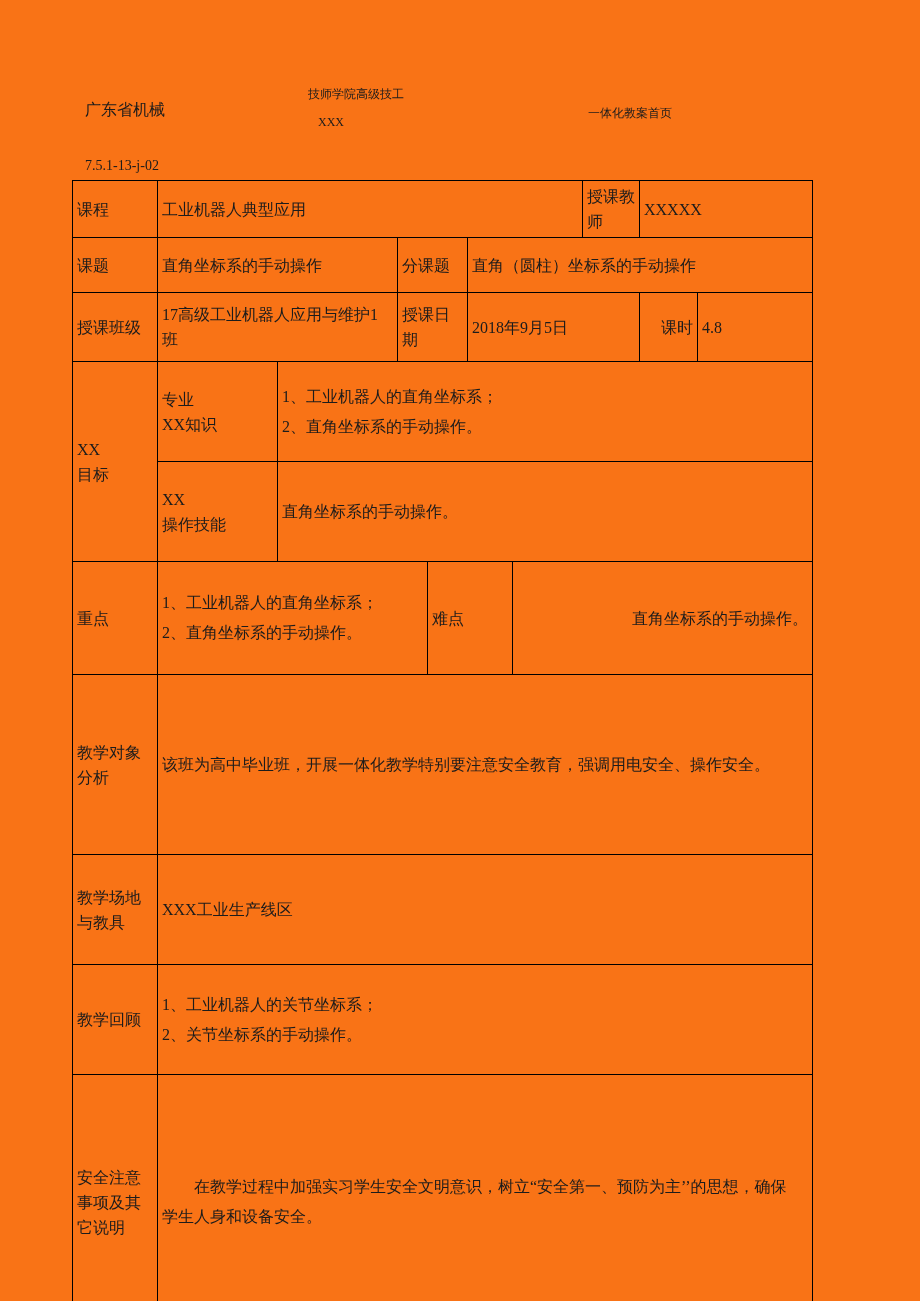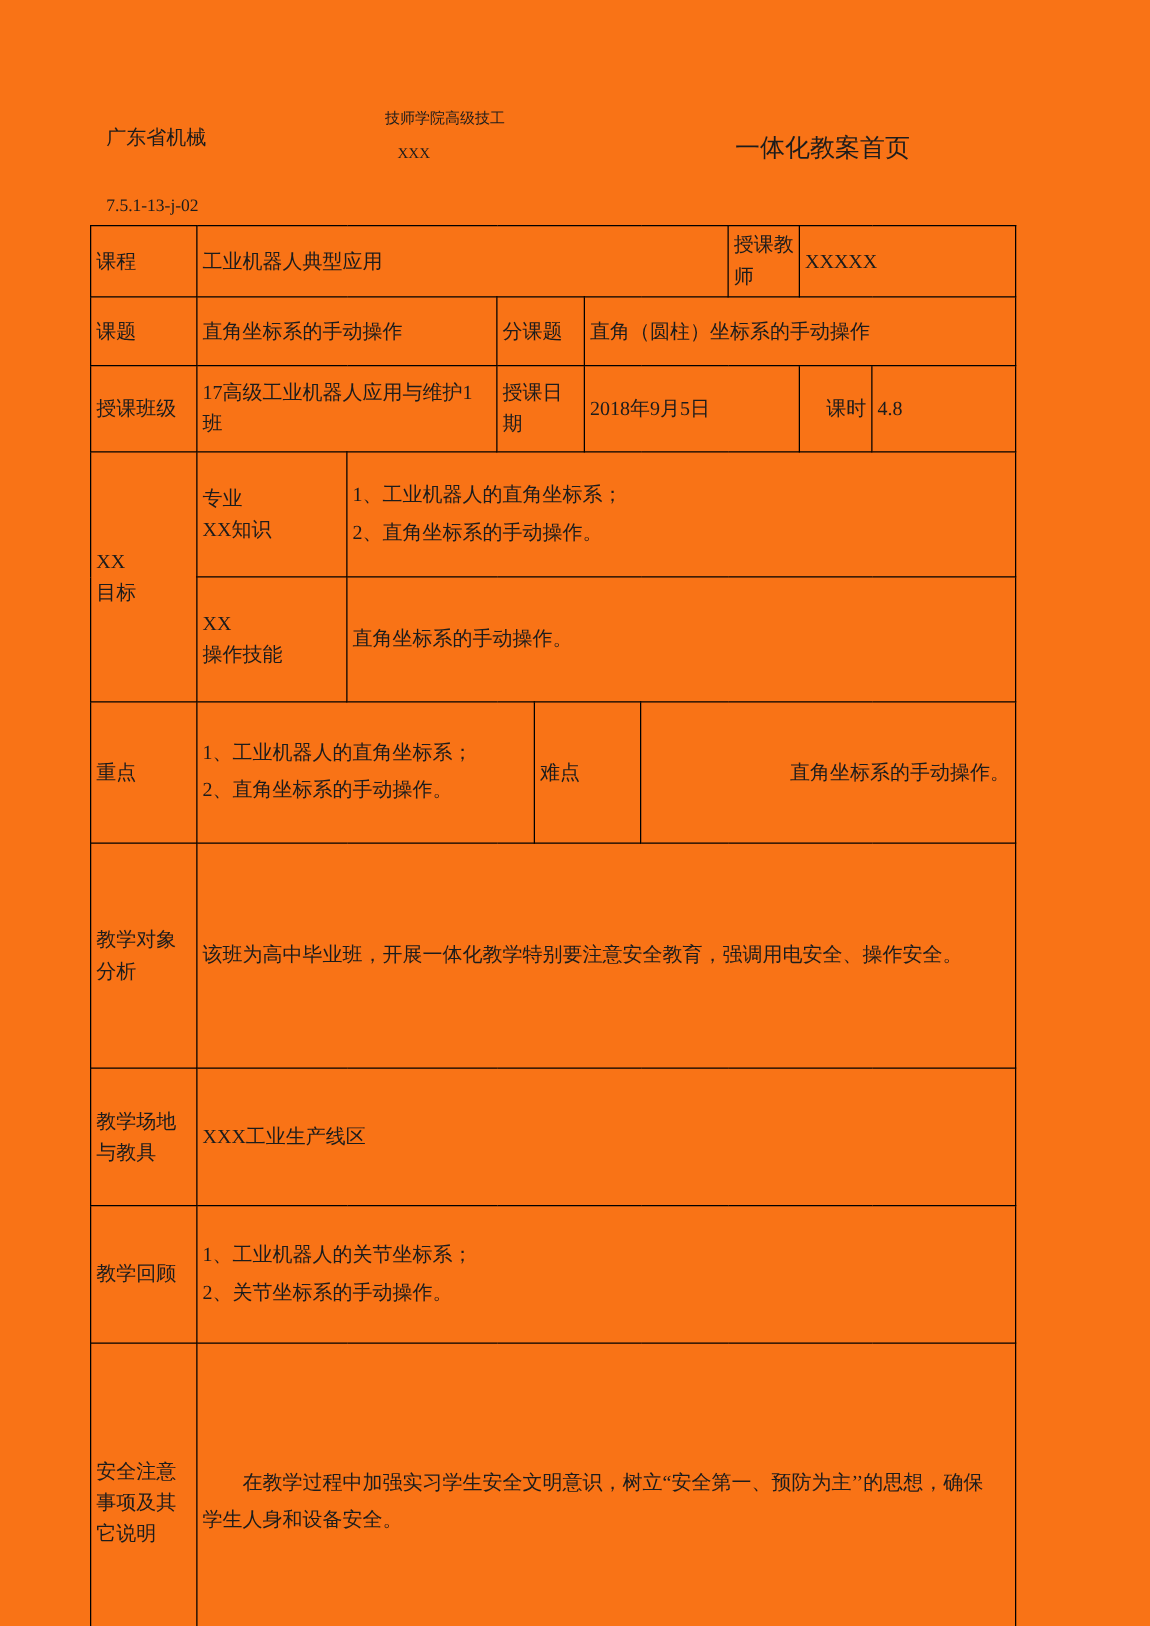--- a/index.html
+++ b/index.html
@@ -9,21 +9,21 @@
     background:#f97316;
     font-family:"Liberation Serif", serif;
     color:#1c1c1c;
     overflow:hidden;
   }
   
   .hdr{position:absolute;white-space:nowrap;}
   .hdr-left{left:85px;top:100px;font-size:16px;}
   .hdr-center-top{left:308px;top:86px;font-size:12px;}
   .hdr-center-bottom{left:318px;top:115px;font-size:12px;}
-  .hdr-right{left:588px;top:105px;font-size:20px;}
+  .hdr-right{left:588px;top:105px;font-size:12px;}
   .form-code{left:85px;top:158px;font-size:14px;}
   
   table.lesson{
     position:absolute;left:72px;top:180px;
     width:740px;
     border-collapse:collapse;
     table-layout:fixed;
     font-size:16px;
   }
   table.lesson td{

